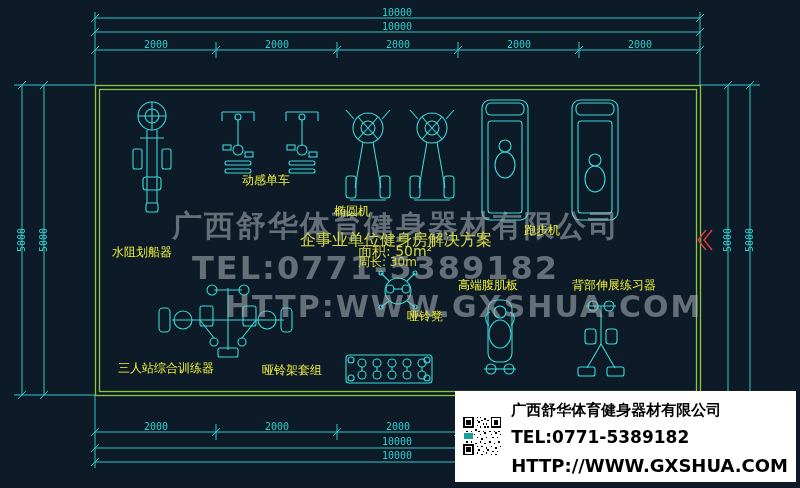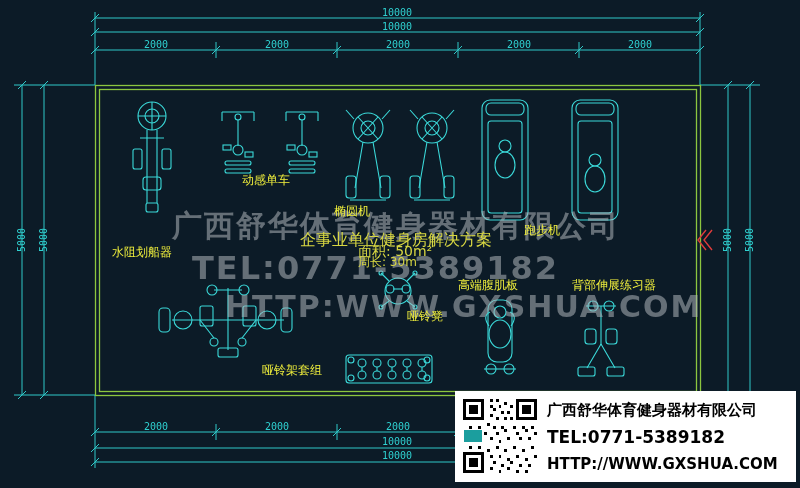--- a/index.html
+++ b/index.html
@@ -28,21 +28,21 @@
     white-space:nowrap;z-index:2;letter-spacing:2px;pointer-events:none;
   }
   #infobox{
     position:absolute;left:455px;top:391px;width:341px;height:91px;
     background:#ffffff;z-index:4;display:flex;align-items:flex-start;
     padding:8px;box-sizing:border-box;
   }
   .info-text{margin-left:10px;color:#000;}
   .info-company{font-size:15px;font-weight:bold;margin-top:2px;white-space:nowrap;}
   .info-tel{font-size:17px;font-weight:bold;margin-top:7px;white-space:nowrap;}
-  .info-url{font-size:15px;font-weight:bold;margin-top:8px;white-space:nowrap;}
+  .info-url{font-size:18px;font-weight:bold;margin-top:8px;white-space:nowrap;}
 </style>
 </head>
 <body>
 
 <div id="canvas">
 
   <svg id="plan-svg" width="800" height="488">
 
     <g class="dims">
       <path d="M95 18H700 M95 32H700 M95 50H700 M95 432H700 M95 448H700 M95 462H700
@@ -224,20 +224,21 @@
   <div class="watermark" style="left:225px;top:289px;font-size:30px;">HTTP:WWW.GXSHUA.COM</div>
 
   <span class="eq-label" style="left:112px;top:224px;margin-top:20px;">水阻划船器</span>
   <span class="eq-label" style="left:242px;top:172px;">动感单车</span>
   <span class="eq-label" style="left:334px;top:203px;">椭圆机</span>
   <span class="eq-label" style="left:524px;top:222px;">跑步机</span>
   <span class="eq-label" style="left:458px;top:277px;">高端腹肌板</span>
   <span class="eq-label" style="left:572px;top:277px;">背部伸展练习器</span>
   <span class="eq-label" style="left:374px;top:308px;padding-left:33px;">哑铃凳</span>
   <span class="eq-label" style="left:262px;top:362px;">哑铃架套组</span>
+  <span class="eq-label" style="left:118px;top:360px;">三人站综合训练器</span>
 
   <span class="plan-text" style="left:300px;top:230px;font-size:16px;">企事业单位健身房解决方案</span>
   <span class="plan-text" style="left:358px;top:243px;font-size:14px;">面积: 50m²</span>
   <span class="plan-text" style="left:358px;top:254px;font-size:12px;">周长: 30m</span>
 
   <div id="infobox">
     <svg width="74" height="74" viewBox="0 0 25 25" style="shape-rendering:crispEdges;">
       <rect x="0" y="0" width="25" height="25" fill="#fff"></rect>
       <g fill="#000">
         <rect x="0" y="0" width="7" height="7"></rect>

